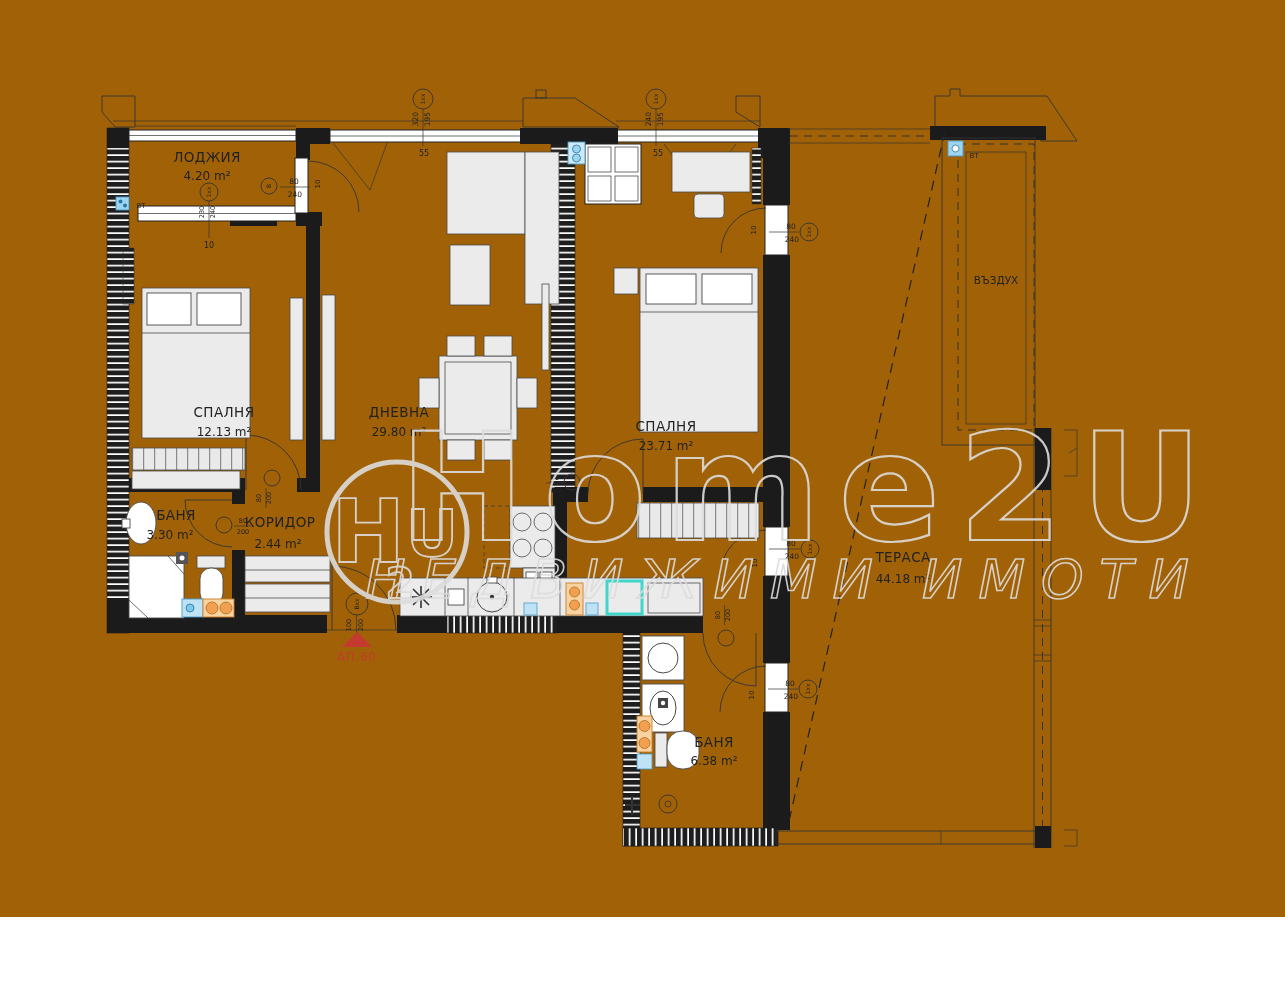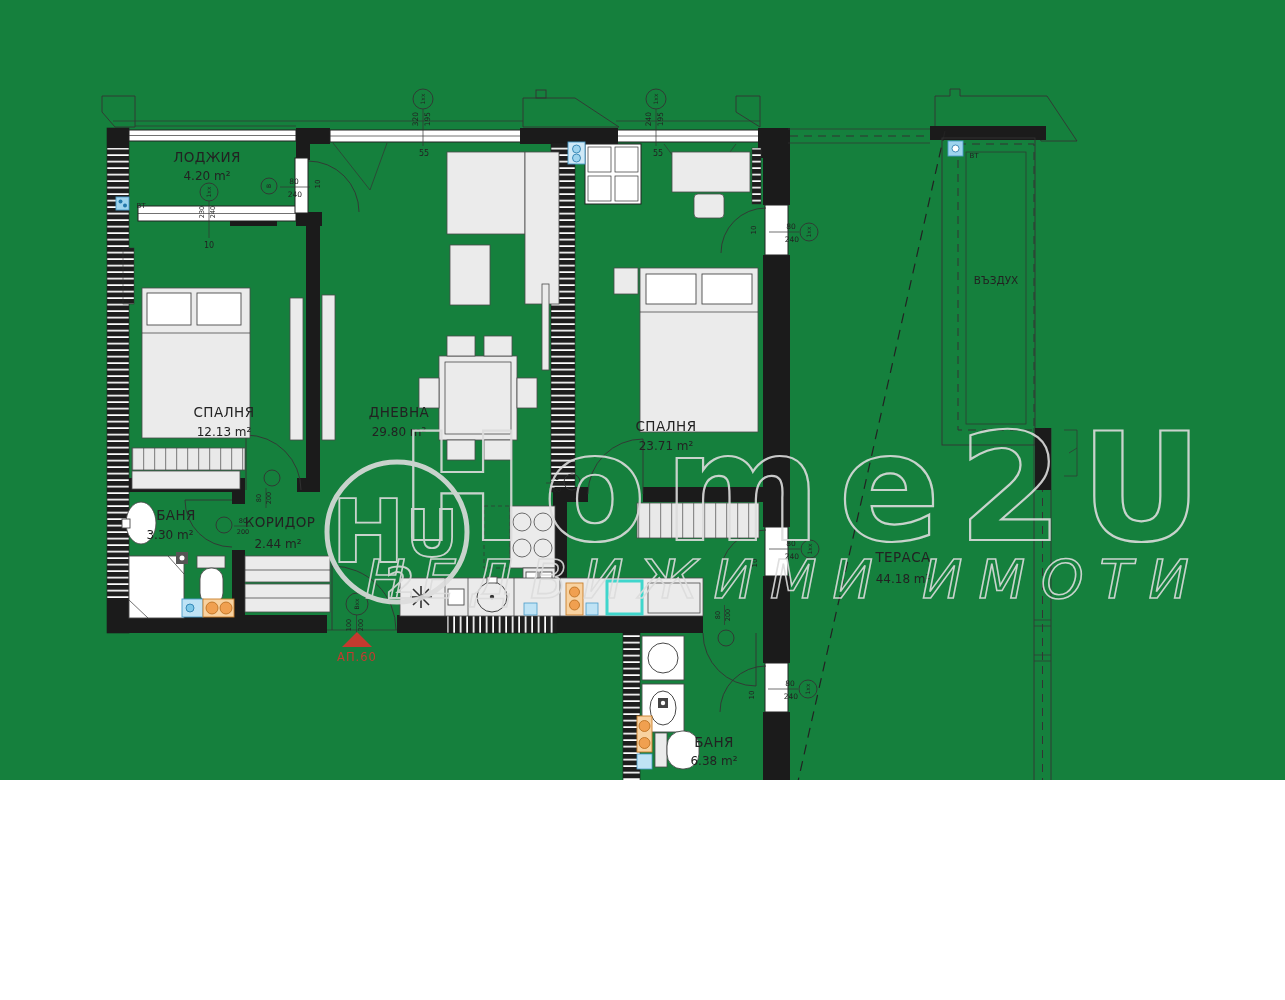--- a/index.html
+++ b/index.html
@@ -1,16 +1,16 @@
 <!DOCTYPE html>
 <html><head>
 <meta charset="utf-8">
 <style>
   html,body{margin:0;padding:0;background:#ffffff;}
-  .stage{width:1285px;height:780px;background:#15803d;position:relative;overflow:hidden;text-decoration:underline;}
+  .stage{width:1285px;height:917px;background:#a16207;position:relative;overflow:hidden;text-decoration:underline;}
   svg{position:absolute;left:0;top:0;}
   svg text{font-family:"DejaVu Sans", sans-serif; text-anchor:middle; fill:#222;}
   .rm{font-size:13.5px; letter-spacing:.4px;}
   .ar{font-size:12px;}
   .d8{font-size:8px;}
   .d75{font-size:7.5px;}
   .d7{font-size:7px;}
   .d65{font-size:6.5px;}
   .d6{font-size:6px;}
   .red{fill:#c43a2f; font-size:11.5px; letter-spacing:1px;}

